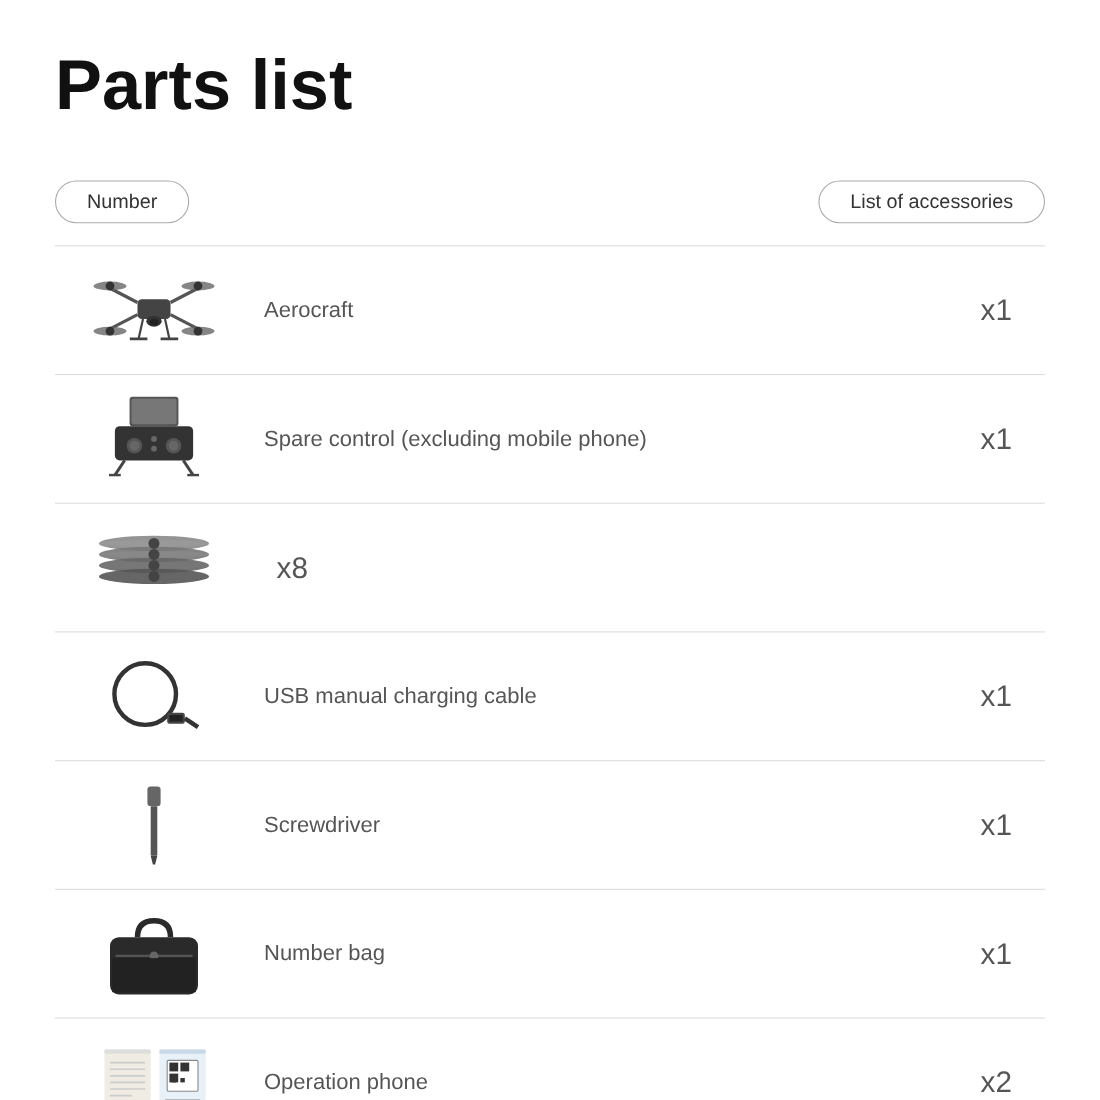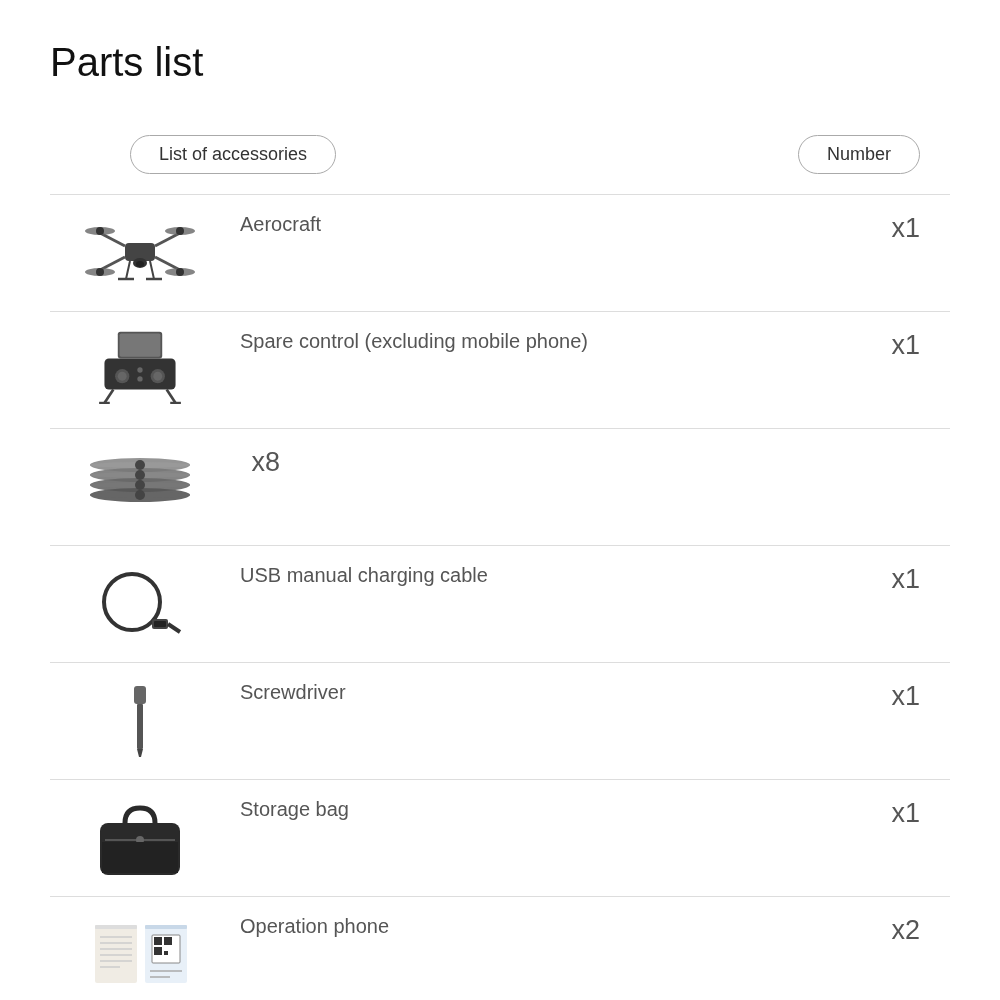--- a/index.html
+++ b/index.html
@@ -7,22 +7,22 @@
       background: #fff;
       font-family: -apple-system, BlinkMacSystemFont, "Segoe UI", Arial, sans-serif;
       color: #333;
       width: 1000px;
       min-height: 1000px;
     }
     .page {
       padding: 40px 50px 40px 50px;
     }
     .page-title {
-      font-size: 40px;
-      font-weight: 400;
+      font-size: 64px;
+      font-weight: 700;
       margin-bottom: 40px;
       color: #111;
     }
     .table-container {
       width: 100%;
     }
     .table-header {
       display: flex;
       justify-content: space-between;
       align-items: center;
@@ -37,20 +37,21 @@
       background: #fff;
     }
     .header-pill-left {
       margin-left: 80px;
     }
     .header-pill-right {
       margin-right: 30px;
     }
     .table-row {
       display: flex;
+      align-items: center;
       border-top: 1px solid #ddd;
       padding: 18px 0;
       min-height: 90px;
     }
     .table-row:last-child {
       border-bottom: 1px solid #ddd;
     }
     .icon-cell {
       width: 180px;
       min-width: 180px;
@@ -86,22 +87,22 @@
     }
   </style>
 </head>
 <body>
 <div class="page">
 
   <h1 class="page-title">Parts list</h1>
 
   <div class="table-container">
     <div class="table-header">
+      <div class="header-pill header-pill-right">Number</div>
       <div class="header-pill header-pill-left">List of accessories</div>
-      <div class="header-pill header-pill-right">Number</div>
     </div>
 
     <div class="table-row">
       <div class="icon-cell">
         <div class="icon-area">
           <svg viewBox="0 0 120 80" class="drone-svg" xmlns="http://www.w3.org/2000/svg">
 
             <rect x="45" y="30" width="30" height="18" rx="4" fill="#444"></rect>
 
             <ellipse cx="60" cy="50" rx="7" ry="5" fill="#333"></ellipse>
@@ -231,21 +232,21 @@
             <path d="M45 25 Q45 10 60 10 Q75 10 75 25" fill="none" stroke="#2a2a2a" stroke-width="5"></path>
 
             <line x1="25" y1="42" x2="95" y2="42" stroke="#555" stroke-width="2"></line>
 
             <circle cx="60" cy="42" r="4" fill="#666"></circle>
 
             <rect x="22" y="44" width="76" height="31" rx="0 0 7 7" fill="#222"></rect>
           </svg>
         </div>
       </div>
-      <div class="name-cell">Storage bag</div>
+      <div class="name-cell">Number bag</div>
       <div class="qty-cell">x1</div>
     </div>
 
     <div class="table-row">
       <div class="icon-cell">
         <div class="icon-area">
           <svg viewBox="0 0 120 80" class="manual-svg" xmlns="http://www.w3.org/2000/svg">
 
             <rect x="15" y="10" width="42" height="58" rx="2" fill="#f0ece4"></rect>
             <rect x="15" y="10" width="42" height="4" rx="1" fill="#ddd"></rect>

